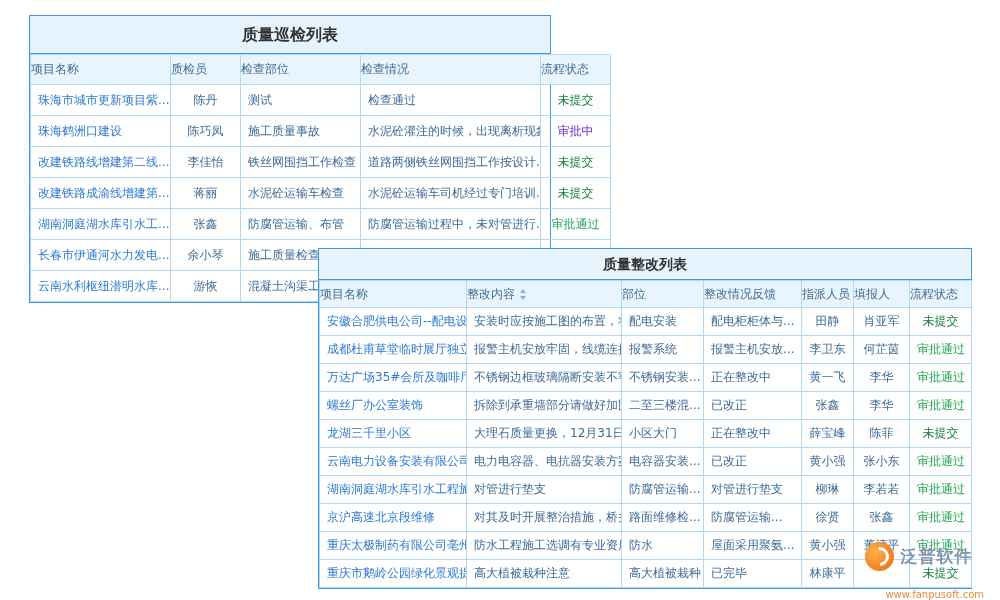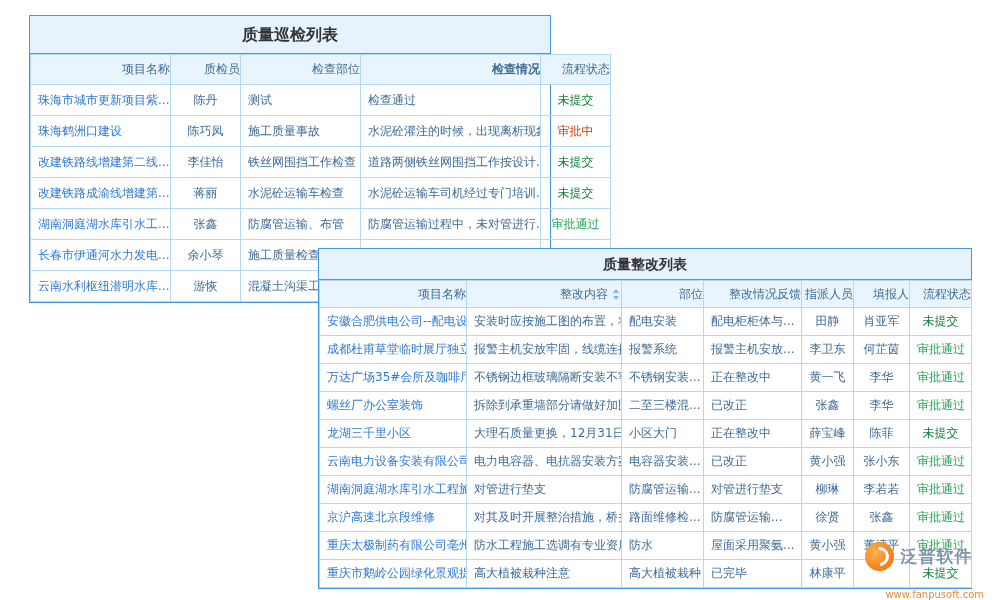--- a/index.html
+++ b/index.html
@@ -22,30 +22,30 @@
     background:#e6f3fc;
     border-bottom:1px solid #4198e0;
   }
   #panel-inspection{left:29px;top:15px;width:522px;z-index:1}
   #panel-inspection .panel-title{height:38px;line-height:38px;font-size:16px}
   #panel-rectify{left:318px;top:248px;width:654px;z-index:2}
   #panel-rectify .panel-title{height:31px;line-height:31px;font-size:14px}
 
   table{border-collapse:collapse;table-layout:fixed;width:100%}
   th,td{border:1px solid #b3d9f2;white-space:nowrap;overflow:hidden}
-  th{background:#e9f5fe;font-weight:normal;color:#3e6d92;text-align:right;font-size:12px}
+  th{background:#e9f5fe;font-weight:normal;color:#3e6d92;text-align:left;font-size:12px}
   #panel-inspection th{height:30px}
   #panel-rectify th{height:27px}
   td{color:#3e6b96;padding:0 7px;text-align:left;font-size:12px}
   #panel-inspection td{height:31px}
   #panel-rectify td{height:28px}
   td.col-project{color:#2e7ad1}
   td.col-inspector,td.col-status,td.col-assignee,td.col-reporter{text-align:center}
   td.st-red{color:#15803d}
-  td.st-orange{color:#c2410c}
+  td.st-orange{color:#6d28d9}
   td.st-green{color:#1fa551}
 
   .sort-icon{display:inline-block;width:9px;height:11px;margin-left:4px;position:relative;vertical-align:middle}
   .sort-icon::before{content:"";position:absolute;top:0;left:1px;
     border-left:3.5px solid transparent;border-right:3.5px solid transparent;border-bottom:4.5px solid #7fb8e6}
   .sort-icon::after{content:"";position:absolute;bottom:0;left:1px;
     border-left:3.5px solid transparent;border-right:3.5px solid transparent;border-top:4.5px solid #7fb8e6}
 
   .logo{position:absolute;right:16px;top:542px;z-index:3}
   .logo-row{display:flex;align-items:center;gap:6px}
@@ -61,21 +61,21 @@
 <body>
 
 <div class="panel" id="panel-inspection">
   <div class="panel-title">质量巡检列表</div>
   <table>
     <thead>
       <tr>
           <th style="width: 140px;"><span>项目名称</span></th>
           <th style="width: 70px;"><span>质检员</span></th>
           <th style="width: 120px;"><span>检查部位</span></th>
-          <th style="width: 180px; font-weight: bold;"><span>检查情况</span></th>
+          <th style="width: 180px;"><span>检查情况</span></th>
           <th style="width: 70px;"><span>流程状态</span></th>
         </tr>
     </thead>
     <tbody>
         <tr>
           <td class="col-project">珠海市城市更新项目紫...</td>
           <td class="col-inspector">陈丹</td>
           <td class="col-part">测试</td>
           <td class="col-situation">检查通过</td>
           <td class="col-status st-red">未提交</td>

